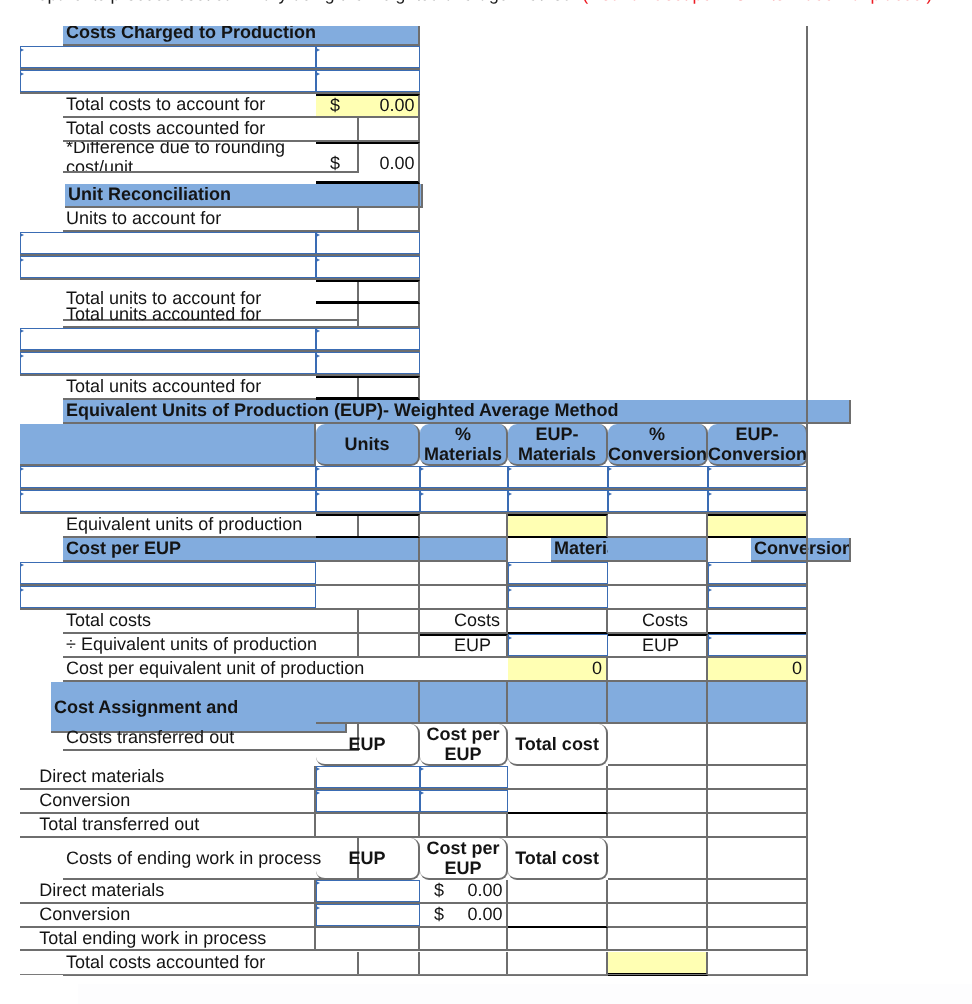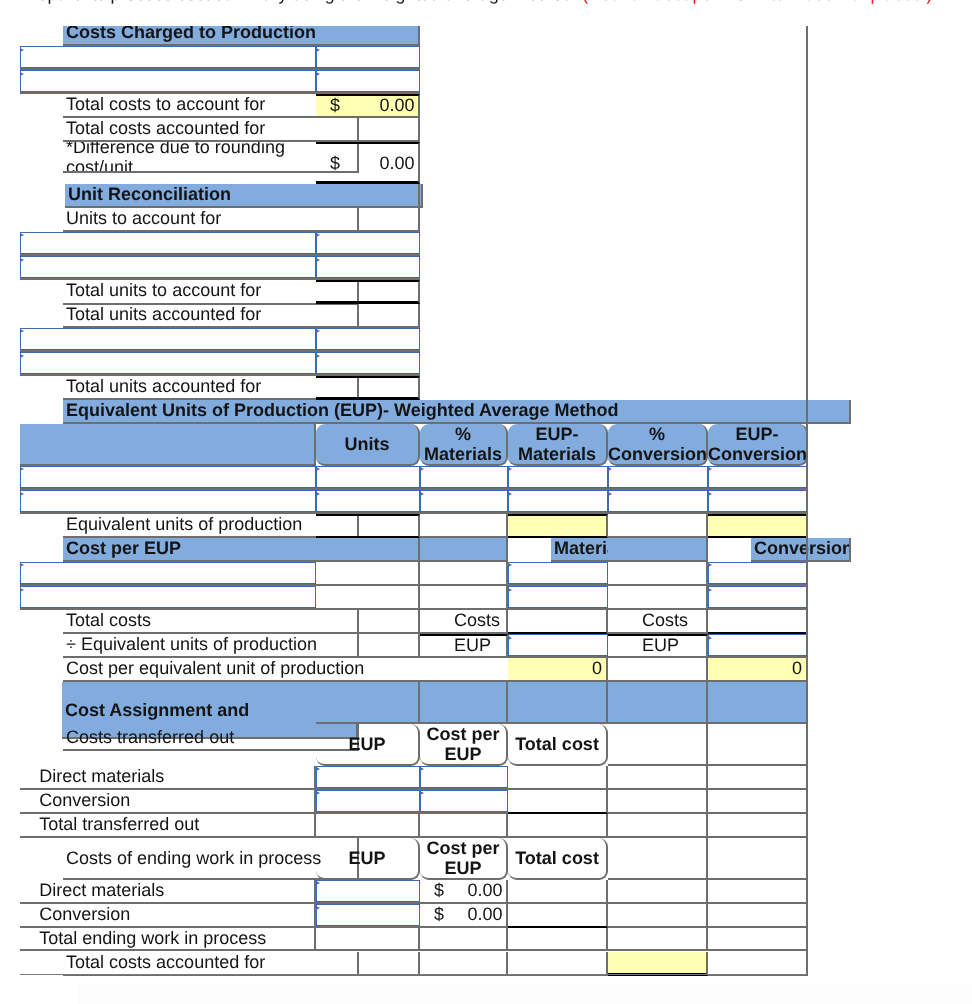--- a/index.html
+++ b/index.html
@@ -122,21 +122,21 @@
         <span class="tri"></span>
       </div>
       <div class="cell short" style="left:20.2px;top:255.9px;width:295.85px;height:24.200000000000017px"></div>
       <div class="inpbox" style="left:19.9px;top:255.9px;width:296.15000000000003px;height:22.200000000000017px">
         <span class="tri"></span>
       </div>
       <div class="cell short" style="left:316.05px;top:255.9px;width:104.00999999999999px;height:24.200000000000017px"></div>
       <div class="inpbox" style="left:315.75px;top:255.9px;width:104.30999999999999px;height:22.200000000000017px">
         <span class="tri"></span>
       </div>
-      <div class="cell short lbl" style="left:20.2px;top:280.1px;width:295.85px;height:25px">
+      <div class="cell short lbl" style="left:20.2px;top:280.1px;width:295.85px;height:41px">
         <span class="ln">Total units to account for</span>
       </div>
       <div class="cell short bt1 bb2" style="left:316.05px;top:280.1px;width:104.00999999999999px;height:23.75px"></div>
       <div class="cell short lbl" style="left:20.2px;top:303.85px;width:295.85px;height:23.94999999999999px">
         <span class="ln">Total units accounted for</span>
       </div>
       <div class="cell short" style="left:316.05px;top:303.85px;width:104.00999999999999px;height:23.94999999999999px"></div>
       <div class="cell short" style="left:20.2px;top:327.8px;width:295.85px;height:24.149999999999977px"></div>
       <div class="inpbox" style="left:19.9px;top:327.8px;width:296.15000000000003px;height:22.149999999999977px">
         <span class="tri"></span>
@@ -311,21 +311,21 @@
       <div class="cell short lbl" style="left:20.2px;top:657.85px;width:487.86px;height:23.799999999999955px">
         <span class="ln">Cost per equivalent unit of production</span>
       </div>
       <div class="cell short rgt yel" style="left:508.06px;top:657.85px;width:99.99999999999994px;height:23.799999999999955px">
         <span class="ln">0</span>
       </div>
       <div class="cell short" style="left:608.06px;top:657.85px;width:100px;height:23.799999999999955px"></div>
       <div class="cell short rgt yel" style="left:708.06px;top:657.85px;width:100px;height:23.799999999999955px">
         <span class="ln">0</span>
       </div>
-      <div class="cell tall lbl bold blue" style="left:19px;top:681.65px;width:295.85px;height:57px">
+      <div class="cell tall lbl bold blue" style="left:8px;top:681.65px;width:295.85px;height:51px">
         <span class="ln">Cost Assignment and</span>
       </div>
       <div class="cell tall blue" style="left:316.05px;top:681.65px;width:104.00999999999999px;height:42.14999999999998px"></div>
       <div class="cell tall blue" style="left:420.06px;top:681.65px;width:88px;height:42.14999999999998px"></div>
       <div class="cell tall blue" style="left:508.06px;top:681.65px;width:99.99999999999994px;height:42.14999999999998px"></div>
       <div class="cell tall blue" style="left:608.06px;top:681.65px;width:100px;height:42.14999999999998px"></div>
       <div class="cell tall blue" style="left:708.06px;top:681.65px;width:100px;height:42.14999999999998px"></div>
       <div class="cell tall lbl" style="left:20.2px;top:723.8px;width:295.85px;height:27px">
         <span class="ln">Costs transferred out</span>
       </div>

